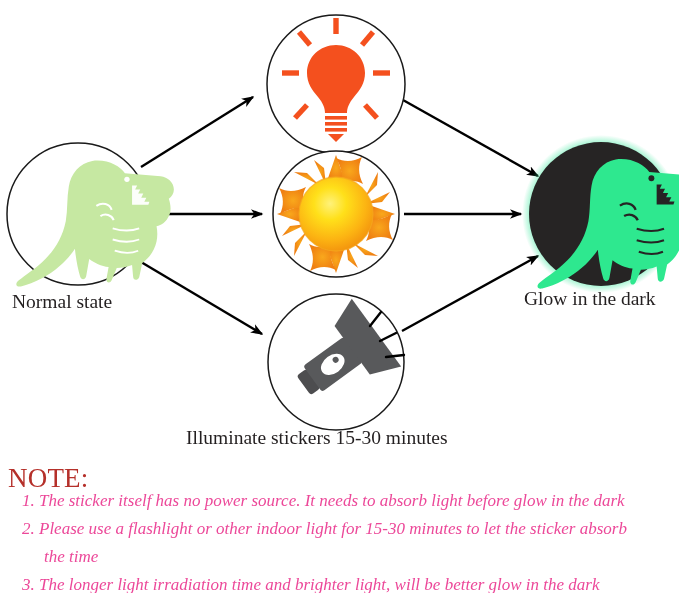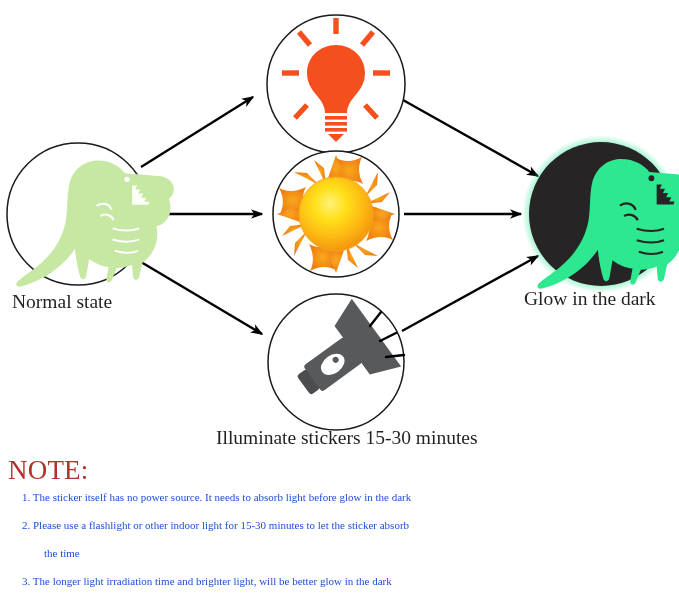--- a/index.html
+++ b/index.html
@@ -4,26 +4,26 @@
 <style>
   html,body{margin:0;padding:0;background:#ffffff;}
   body{width:679px;height:593px;position:relative;overflow:hidden;
        font-family:"Liberation Serif","DejaVu Serif",serif;}
   #stage{position:absolute;inset:0;width:679px;height:593px;}
   #diagram{position:absolute;left:0;top:0;width:679px;height:460px;}
   .lbl{position:absolute;color:#231f20;font-size:19.5px;
        font-family:"Liberation Serif","DejaVu Serif",serif;white-space:nowrap;}
   #lbl-normal{left:12px;top:291px;}
   #lbl-glow{left:524px;top:288px;text-align:right;}
-  #lbl-illum{left:186px;top:427px;margin-left:30px;}
+  #lbl-illum{left:186px;top:427px;}
   #notes{position:absolute;left:0;top:455px;width:679px;}
-  #note-title{position:absolute;left:8px;top:0px;font-size:27px;color:#b5302a;
+  #note-title{position:absolute;left:8px;top:8px;font-size:27px;color:#b5302a;
        font-family:"Liberation Serif","DejaVu Serif",serif;letter-spacing:.2px;}
-  .note-item{position:absolute;left:22px;font-size:11px;color:#1d4ed8;
-       font-family:"Liberation Serif","DejaVu Serif",serif;white-space:nowrap;}
+  .note-item{position:absolute;left:22px;font-size:17px;color:#ec4899;
+       font-family:"Liberation Serif","DejaVu Serif",serif;white-space:nowrap;font-style:italic;}
   #note-1{top:36px;}
   #note-2{top:64px;text-align:right;}
   #note-2b{top:92px;left:44px;}
   #note-3{top:120px;}
 </style>
 </head>
 <body>
 
 <div id="stage">
 

